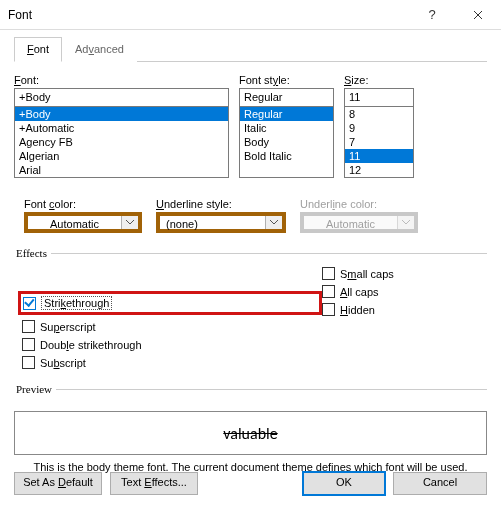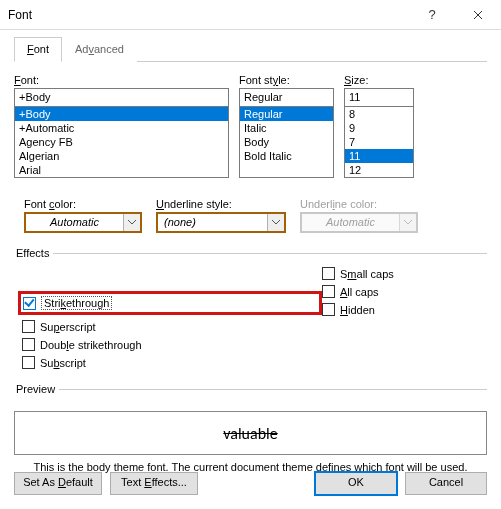--- a/index.html
+++ b/index.html
@@ -68,41 +68,40 @@
     background: #fff;
     height: 72px;
     overflow-y: scroll;
     margin-top: -1px;
   }
   .listbox .item { padding: 1px 4px; white-space: nowrap; }
   .listbox .item.sel { background: #0078d7; color: #fff; }
   .row2 { display: flex; gap: 14px; margin-top: 20px; margin-left: 10px; }
   .combo {
     display: flex;
-    border: 2px solid #a16207;
+    border: 4px solid #a16207;
     height: 21px;
     background: #fff;
-    font-style: italic;
   }
   .combo.disabled { border-color: #c8c8c8; color: #a0a0a0; background:#fafafa; }
   .combo .val { flex: 1; padding: 2px 6px; text-align: center; }
   .combo .arrow {
     width: 17px;
     border-left: 1px solid #b0b0b0;
     background: #efefef;
     display:flex; align-items:center; justify-content:center;
   }
   .combo.disabled .arrow { border-left-color:#d8d8d8; background:#f4f4f4; }
   fieldset {
     border: none;
     border-top: 1px solid #ccc;
     margin: 14px 0 0 0;
     padding: 8px 0 0 0;
   }
-  fieldset legend { padding: 0 4px 0 4px; margin-left: -2px; }
+  fieldset legend { padding: 0 4px 0 4px; margin-left: -2px; font-family: Liberation Serif, serif; }
   .effects-cols { display: flex; }
   .eff-col { display: flex; flex-direction: column; gap: 5px; }
   .chk { display: flex; align-items: center; gap: 5px; }
   .chk .box {
     width: 13px; height: 13px; border: 1px solid #333; background: #fff;
     display:flex; align-items:center; justify-content:center;
   }
   .chk.checked .box { border-color:#0078d7; }
   .chk.checked .box::after {
     content:""; width:7px; height:4px; border:2px solid #0078d7;
@@ -276,14 +275,14 @@
     </div>
     <div class="hint">This is the body theme font. The current document theme defines which font will be used.</div>
   </fieldset>
 </div>
 
 <div class="footer">
   <div class="btn" style="width:88px">Set As <span class="underline">D</span>efault</div>
   <div class="btn" style="width:88px">Text <span class="underline">E</span>ffects...</div>
   <span class="spacer"></span>
   <div class="btn primary" style="width:82px">OK</div>
-  <div class="btn" style="width:82px">Cancel</div>
+  <div class="btn" style="width:94px">Cancel</div>
 </div>
 
 </body></html>

